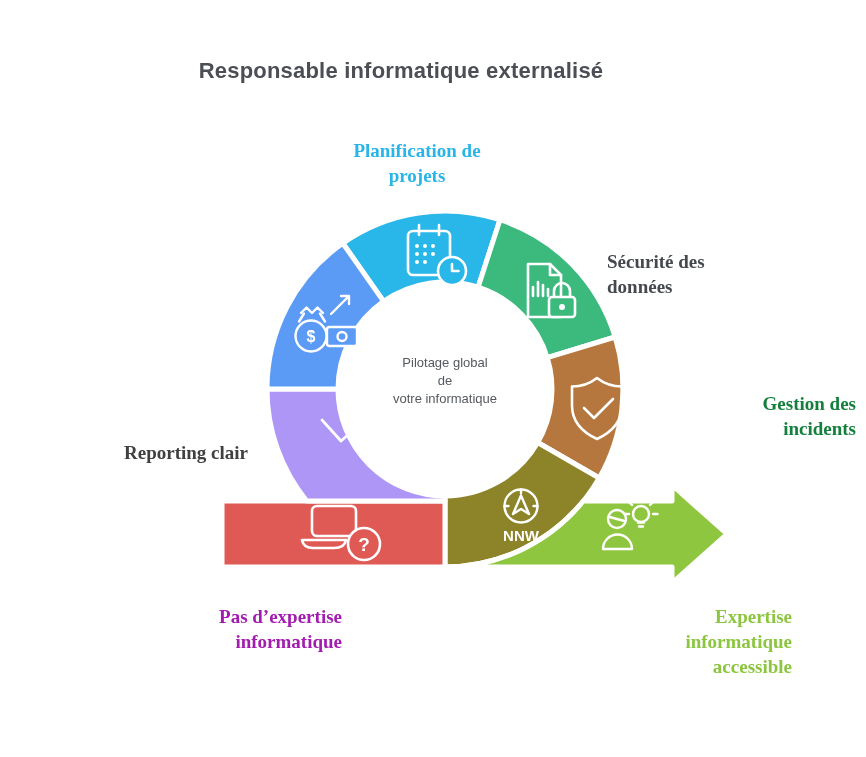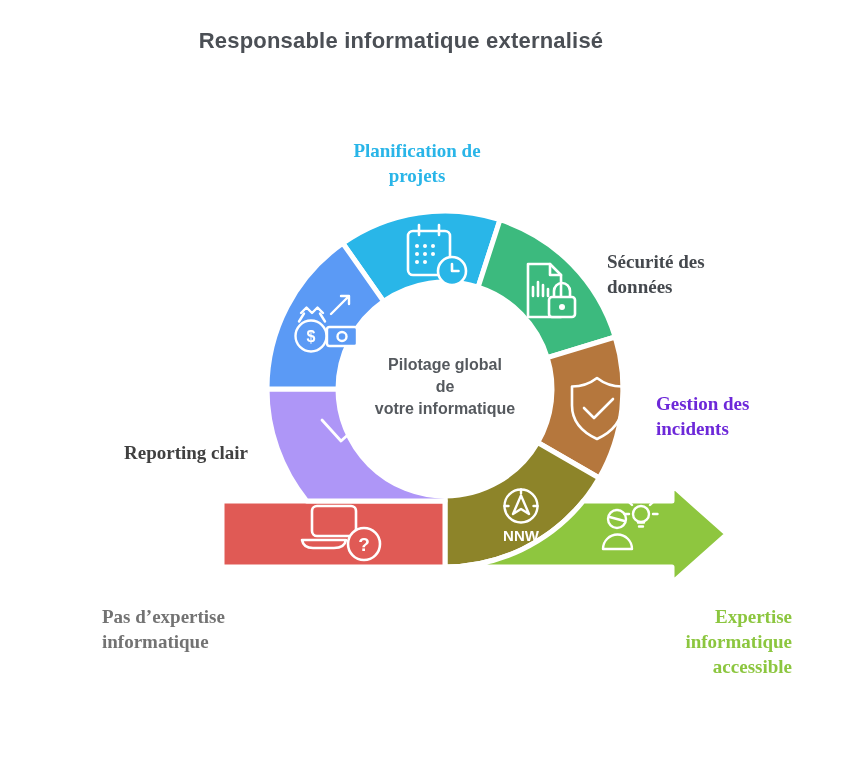--- a/index.html
+++ b/index.html
@@ -1,31 +1,31 @@
 <!DOCTYPE html>
 <html><head>
 <meta charset="utf-8">
 <style>
   html,body{margin:0;padding:0;background:#ffffff;width:866px;height:757px;overflow:hidden;
     font-family:"Liberation Sans", sans-serif;}
   .stage{position:relative;width:866px;height:757px;background:#fff;}
   .diagram-svg{position:absolute;left:0;top:0;}
-  .page-title{position:absolute;left:0;top:28px;width:802px;text-align:center;
+  .page-title{position:absolute;left:0;top:58px;width:802px;text-align:center;
     font-size:22px;font-weight:700;color:#4b4f55;letter-spacing:.2px;}
   .seg-label{position:absolute;font-size:19px;font-weight:700;line-height:1.32;
     white-space:pre-line;font-family:Liberation Serif, serif;}
   .lbl-planification{left:297px;top:138px;width:240px;text-align:center;color:#29b5e8;}
   .lbl-securite{left:607px;top:221px;width:210px;text-align:left;color:#45494e;margin-top:28px;}
-  .lbl-gestion{left:656px;top:391px;width:200px;text-align:left;color:#6d28d9;}
+  .lbl-gestion{left:656px;top:391px;width:200px;text-align:right;color:#15803d;}
   .lbl-optimisation{left:28px;top:266px;width:240px;text-align:right;color:#4d86ec;}
   .lbl-reporting{left:8px;top:440px;width:240px;text-align:right;color:#404040;}
-  .lbl-pas{left:102px;top:604px;width:240px;text-align:left;color:#737373;}
+  .lbl-pas{left:102px;top:604px;width:240px;text-align:right;color:#a21caf;}
   .lbl-expertise{left:552px;top:604px;width:240px;text-align:right;color:#8cc63f;}
   .center-text{position:absolute;left:325px;top:354px;width:240px;text-align:center;
-    font-size:16px;font-weight:700;color:#55595e;line-height:1.38;white-space:pre-line;}
+    font-size:13px;font-weight:400;color:#55595e;line-height:1.38;white-space:pre-line;}
   .icon-text{font-family:"Liberation Sans", sans-serif;font-weight:700;fill:#fff;}
 </style>
 </head>
 <body>
 
 <div class="stage">
 
   <div class="page-title">Responsable informatique externalisé</div>
 
   <svg class="diagram-svg" width="866" height="757" viewBox="0 0 866 757">

